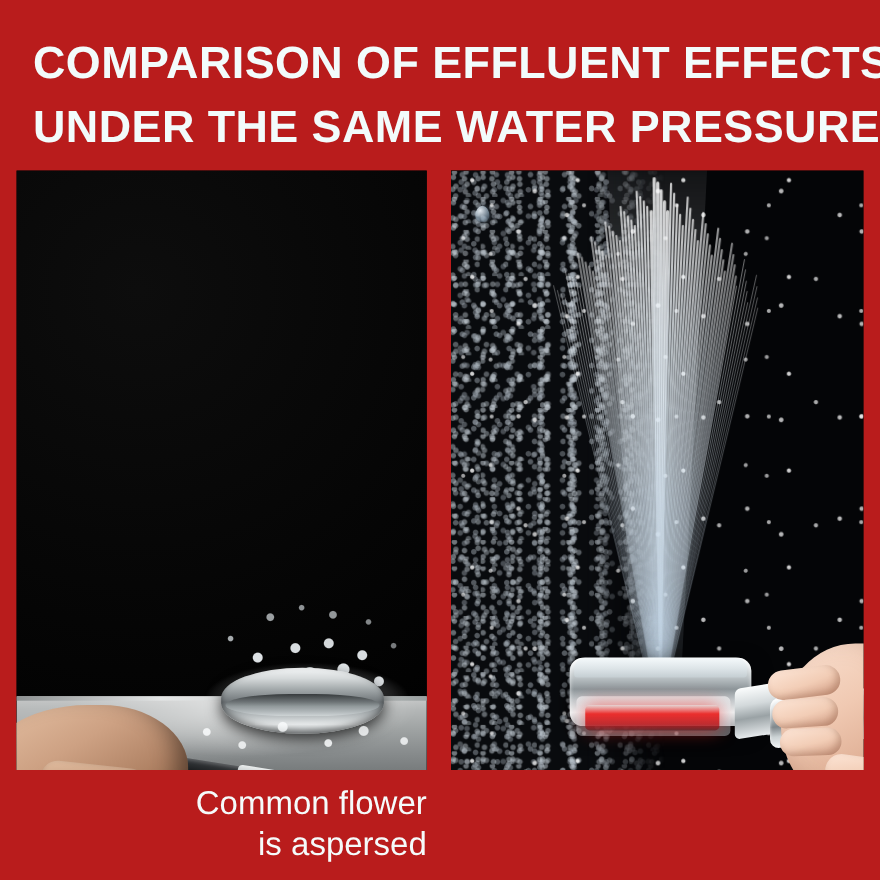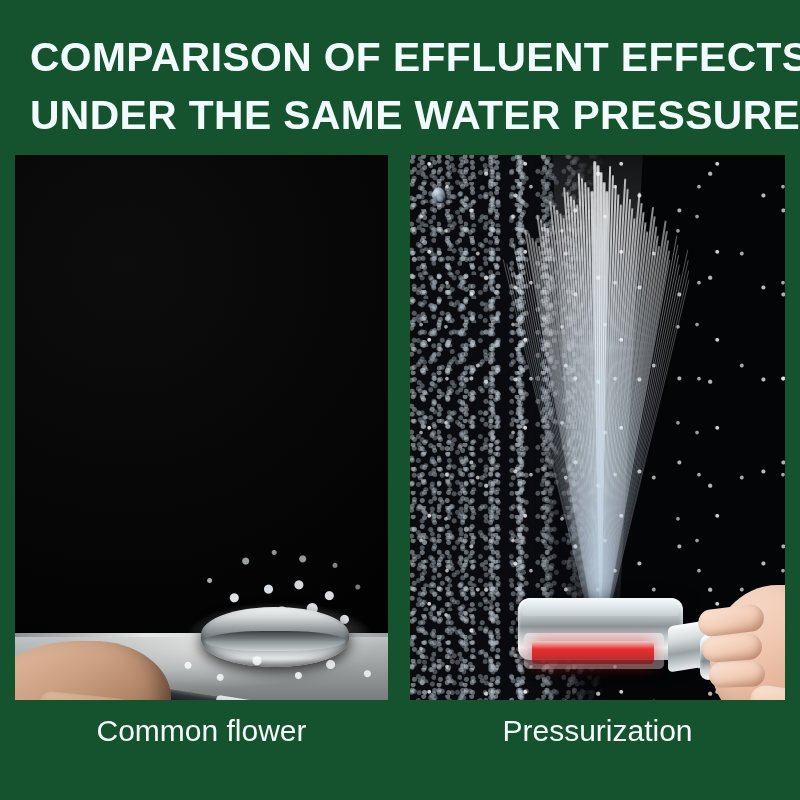--- a/index.html
+++ b/index.html
@@ -5,21 +5,21 @@
   html, body {
     margin: 0;
     padding: 0;
     background: #ffffff;
   }
   #poster {
     position: relative;
     width: 800px;
     height: 800px;
     overflow: hidden;
-    background: #14532d;
+    background: #b91c1c;
     font-family: "Liberation Sans", sans-serif;
   }
 
   
   .title-block {
     position: absolute;
     left: 30px;
     top: 28px;
     width: 748px;
   }
@@ -364,21 +364,21 @@
   .caption {
     position: absolute;
     top: 712px;
     color: #f5fbfb;
     font-family: "Liberation Sans", sans-serif;
     font-weight: normal;
     font-size: 30px;
     line-height: 37px;
     text-align: center;
   }
-  .caption-left  { left: 15px;  width: 373px; }
+  .caption-left  { left: 15px;  width: 373px; text-align: right; }
   .caption-right { left: 410px; width: 375px; }
   .caption-line { white-space: nowrap; }
 </style>
 </head>
 <body>
 
 <div id="poster">
 
   <div class="title-block">
     <div class="title-line">COMPARISON OF EFFLUENT EFFECTS</div>
@@ -505,19 +505,19 @@
 
     <div class="rp-hand"></div>
     <div class="rp-finger rp-rf1"></div>
     <div class="rp-finger rp-rf2"></div>
     <div class="rp-finger rp-rf3"></div>
     <div class="rp-finger rp-rthumb"></div>
   </div>
 
   <div class="caption caption-left">
     <div class="caption-line">Common flower</div>
+    <div class="caption-line">is aspersed</div>
   </div>
 
   <div class="caption caption-right">
-    <div class="caption-line">Pressurization</div>
   </div>
 
 </div>
 
 </body></html>

